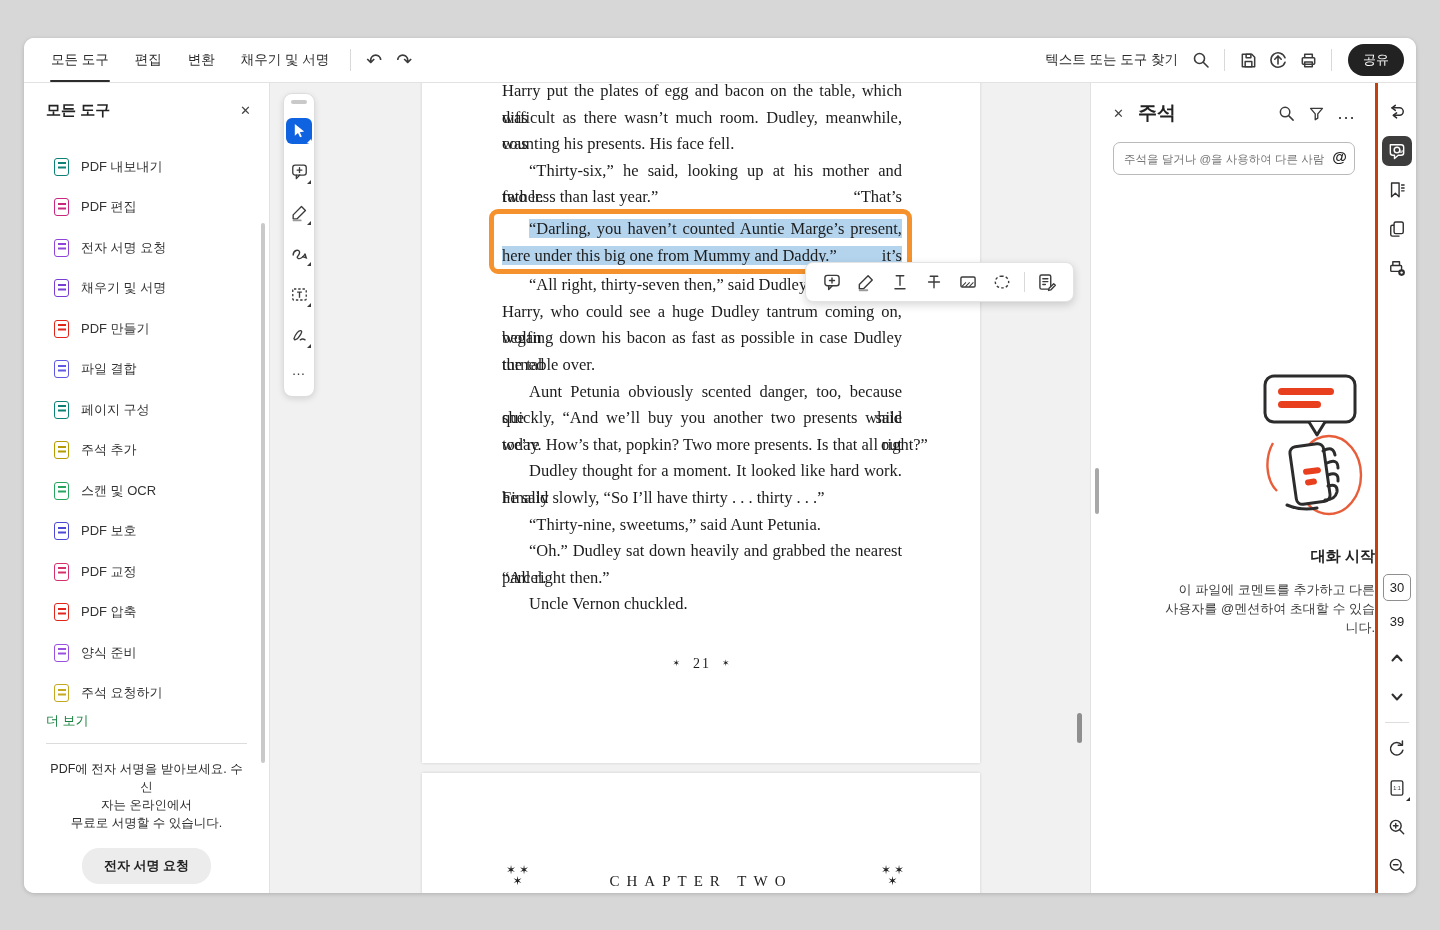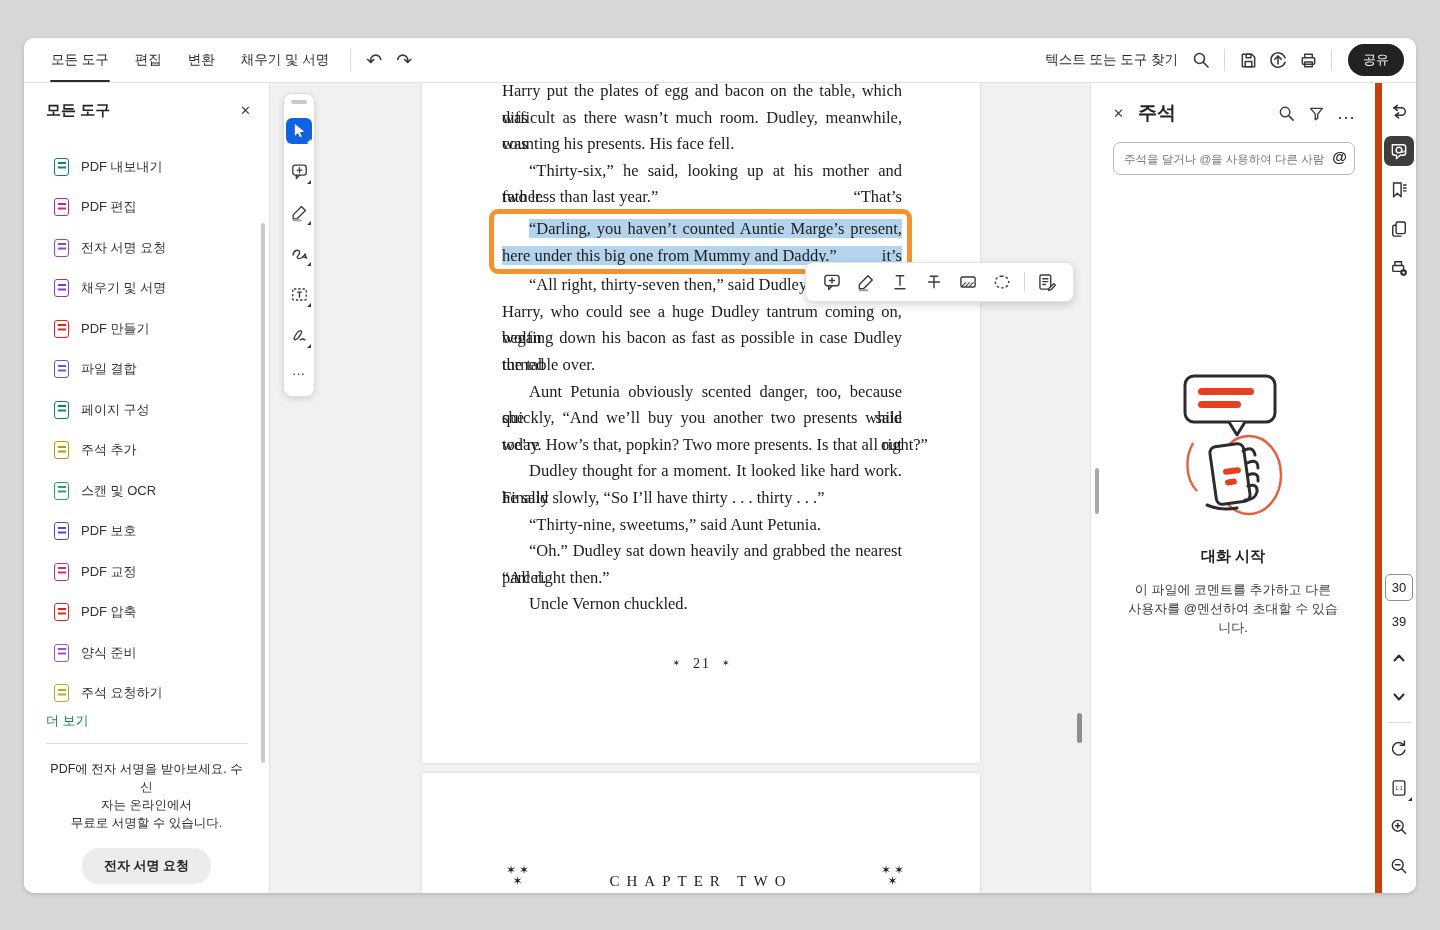--- a/index.html
+++ b/index.html
@@ -110,27 +110,27 @@
   .cp-close { font-size:13px; color:#444; margin-right:14px; cursor:pointer; }
   .cp-title { font-size:19px; font-weight:bold; color:#222; }
   .cp-icons { margin-left:auto; display:flex; align-items:center; gap:4px; }
   .cp-icons .uicon { width:26px; height:26px; }
   .cp-inputwrap { position:relative; margin:8px 20px 0 22px; }
   .cp-input { width:100%; height:33px; border:1px solid #b9b9b9; border-radius:7px;
               font-size:11.5px; color:#333; padding:0 30px 0 10px; background:#fff; }
   .cp-input::placeholder { color:#767676; }
   .cp-at { position:absolute; right:8px; top:6px; font-size:15px; font-weight:bold;
            color:#222; cursor:pointer; }
-  .emptystate { position:absolute; left:0; right:0; top:290px; text-align:center; }
+  .emptystate { position:absolute; left:0; right:0; top:290px; text-align:right; }
   .es-title { margin-top:18px; font-size:15px; font-weight:bold; color:#222; }
   .es-body { margin-top:14px; font-size:13px; line-height:19px; color:#3c3c3c; }
 
   
   .rail { position:absolute; left:1351px; top:45px; width:41px; bottom:0; background:#fff;
-          border-left:7px solid #c2410c; display:flex; flex-direction:column; align-items:center; }
+          border-left:3px solid #c2410c; display:flex; flex-direction:column; align-items:center; }
   .rtool { width:30px; height:30px; margin:4.5px 0; display:flex; align-items:center;
            justify-content:center; border-radius:7px; color:#2f2f2f; cursor:pointer; }
   .rtool.active { background:#3d3d3d; color:#fff; }
   .rspacer { flex:1; }
   .pagebox { width:28px; height:27px; border:1px solid #8f8f8f; border-radius:5px;
              font-size:13px; color:#222; display:flex; align-items:center;
              justify-content:center; margin:4px 0; }
   .pagetotal { font-size:13px; color:#222; margin:9px 0; }
   .rdiv { width:24px; height:1px; background:#ddd; margin:6px 0; }
   .r11 { position:relative; }

